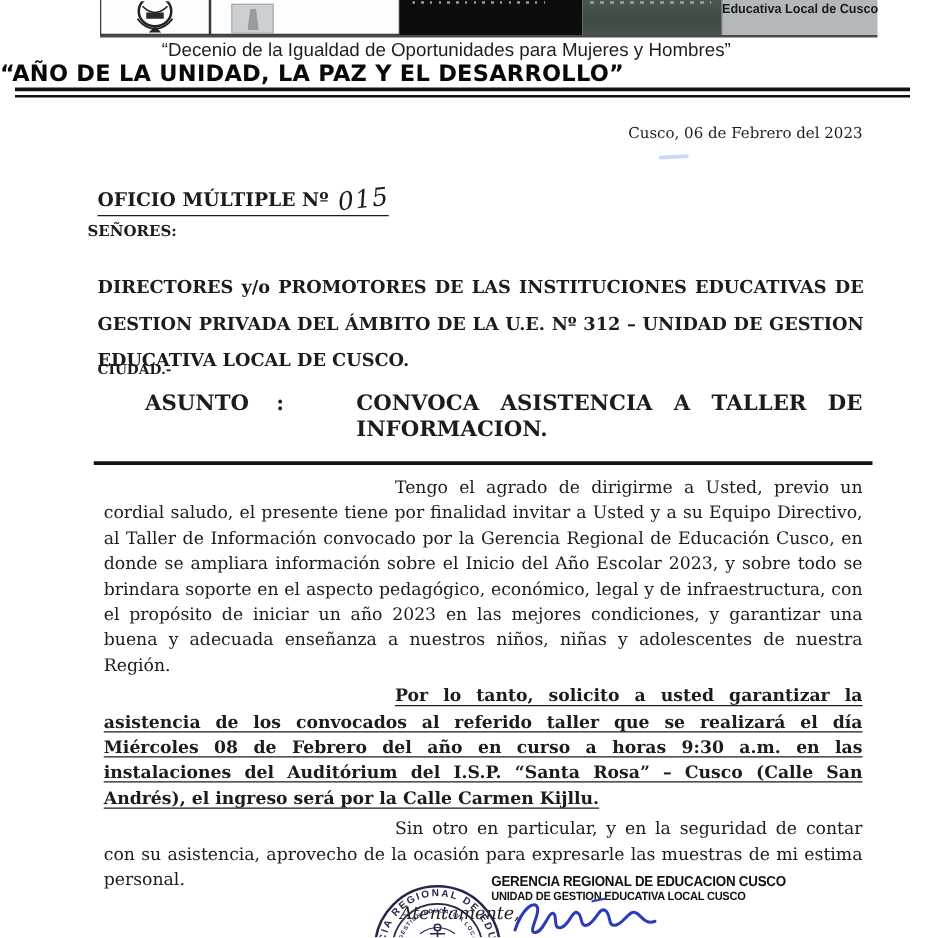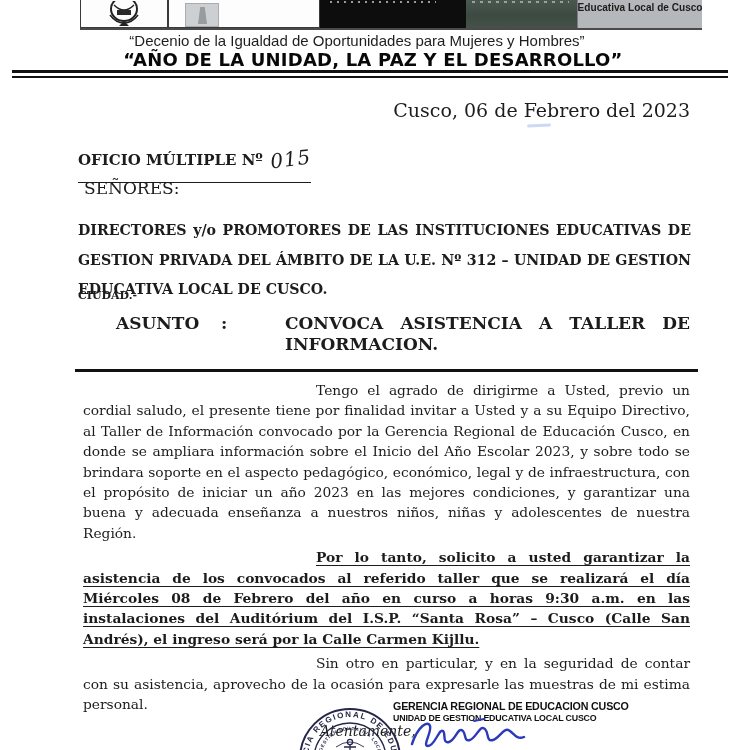--- a/index.html
+++ b/index.html
@@ -28,38 +28,38 @@
   .b-green::before { content: ""; position: absolute; left: 6px; top: 1px; right: 8px; height: 2px;
               background: repeating-linear-gradient(90deg, rgba(255,255,255,.45) 0 3px, transparent 3px 8px); }
   .b-gray { width: 125px; background: #b5b8ba; border-left: 1px solid #7c7f82;
             display: flex; align-items: flex-start; justify-content: center; padding-top: 1px; }
   .b-gray span { font-family: "Liberation Sans", sans-serif; font-weight: bold;
             font-size: 10.5px; color: #1b1b1b; transform: scaleX(.96); white-space: nowrap; }
 
   
   .quote { position: absolute; top: 32px; left: 0; width: 714px; text-align: center;
            font-family: "Liberation Sans", sans-serif; font-size: 15px; color: #1e1e1e; }
-  .motto { position: absolute; top: 49px; left: 0; width: 746px; text-align: center;
+  .motto { position: absolute; top: 49px; left: 0; width: 746px; text-align: left;
            font-family: "DejaVu Sans", sans-serif; font-weight: bold; font-size: 18px;
            letter-spacing: .2px; color: #080808; }
   .rule-double { position: absolute; top: 70px; left: 12px; width: 716px; height: 8px;
            border-top: 3.5px solid #121212; border-bottom: 2.5px solid #121212; }
 
   
-  .date { position: absolute; top: 99px; right: 56px; font-size: 19px; }
+  .date { position: absolute; top: 99px; right: 56px; font-size: 12px; }
   .blue-smudge { position: absolute; top: 124px; left: 527px; width: 24px; height: 3px;
            background: rgba(105,145,230,.35); transform: rotate(-3deg); border-radius: 2px; }
 
   .oficio { position: absolute; top: 146px; left: 78px; font-weight: bold; font-size: 15px; }
   .oficio .u { display: inline-flex; align-items: baseline; gap: 7px;
-           border-bottom: 1.6px solid #1c1c1c; padding-bottom: 12px; }
+           border-bottom: 1.6px solid #1c1c1c; padding-bottom: 2px; }
   .hand { font-style: italic; font-weight: 400; font-size: 20px; letter-spacing: 1px;
            display: inline-block; transform: rotate(-7deg) translateY(1px); }
 
-  .senores { position: absolute; top: 178px; left: 84px; font-weight: normal; font-size: 17px; }
+  .senores { position: absolute; top: 178px; left: 70px; font-weight: bold; font-size: 12px; }
   .recipients { position: absolute; top: 200px; left: 78px; width: 613px;
            font-weight: bold; font-size: 14.2px; line-height: 29.5px; text-align: justify; margin-top: 16px; }
   .ciudad { position: absolute; top: 289px; left: 78px; font-weight: bold; font-size: 11px;
            text-underline-offset: 3px; text-decoration-thickness: 1.5px; }
 
   .asunto-row { position: absolute; top: 313px; left: 83px; width: 607px; display: flex;
            font-weight: bold; font-size: 17px; }
   .asunto-label { width: 138px; padding-left: 33px; }
   .asunto-colon { width: 64px; }
   .asunto-text { flex: 1; text-align: justify; line-height: 21px; }

